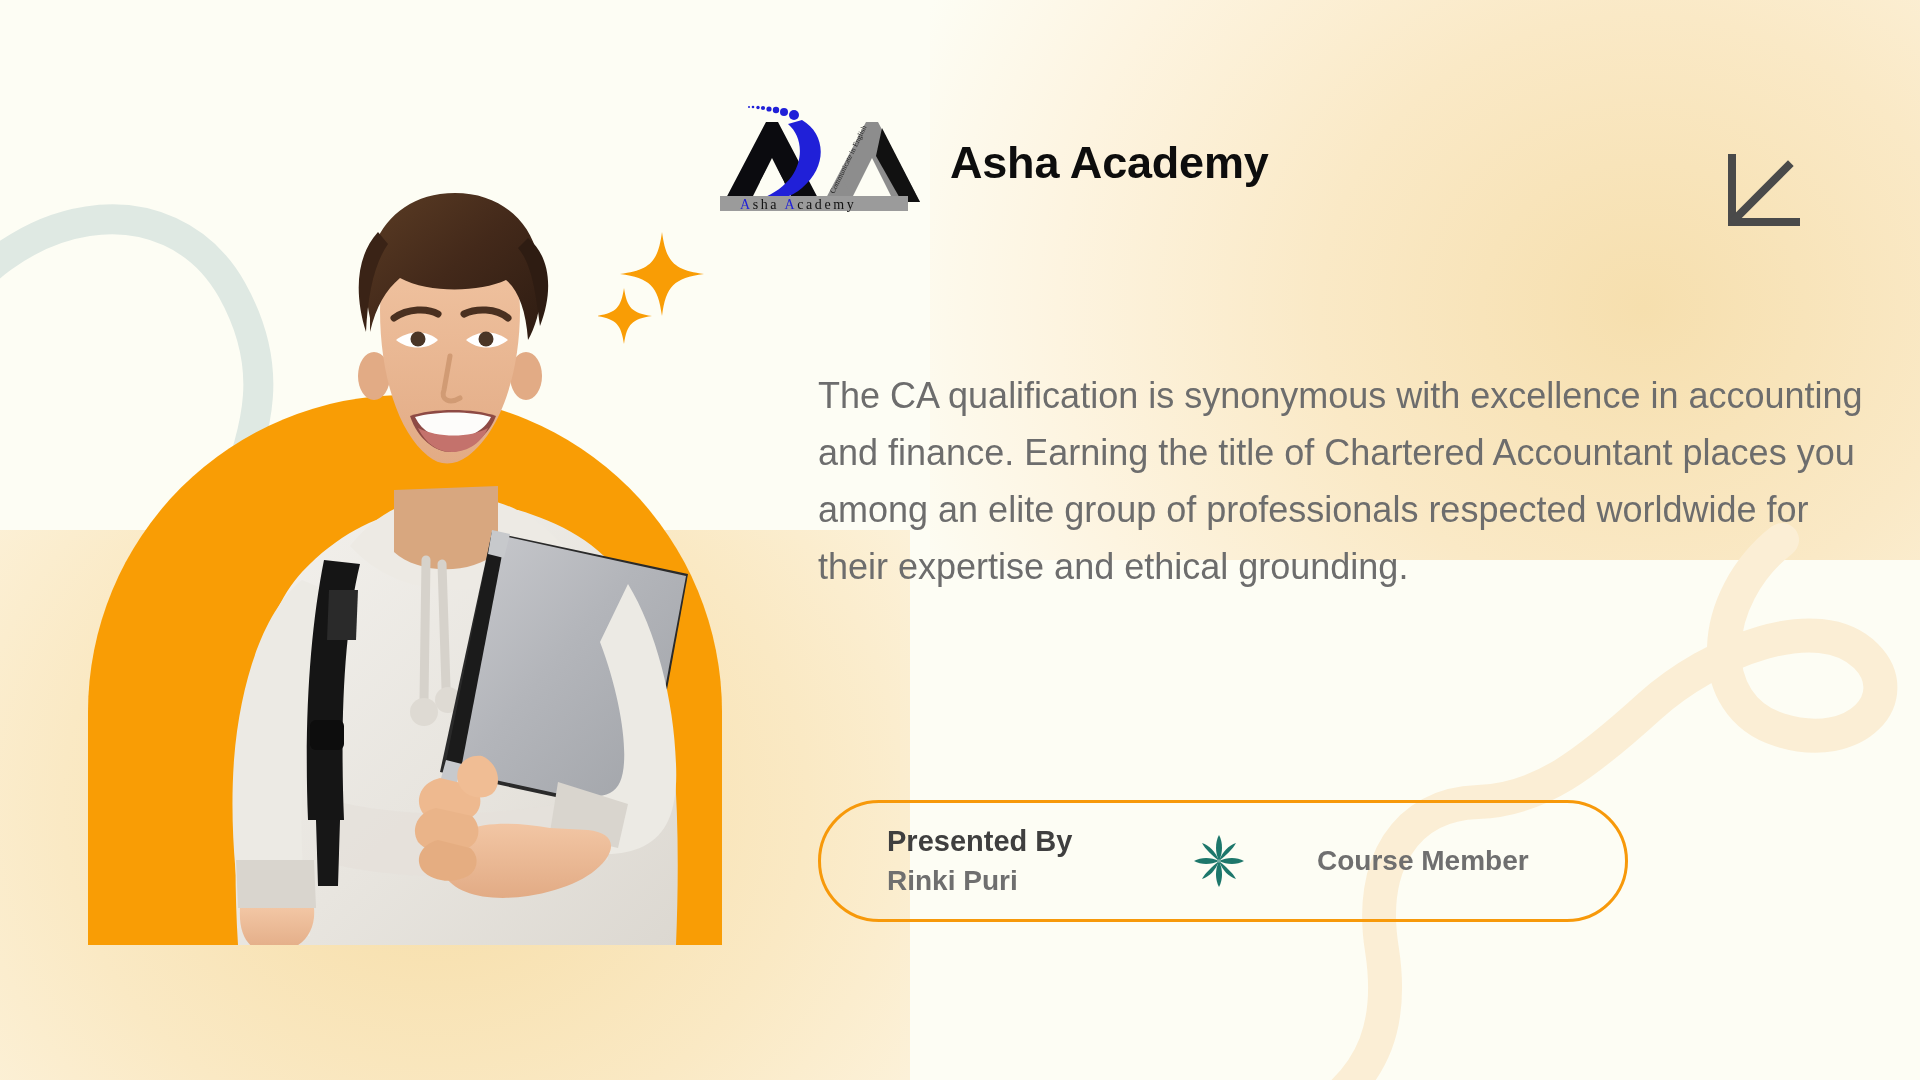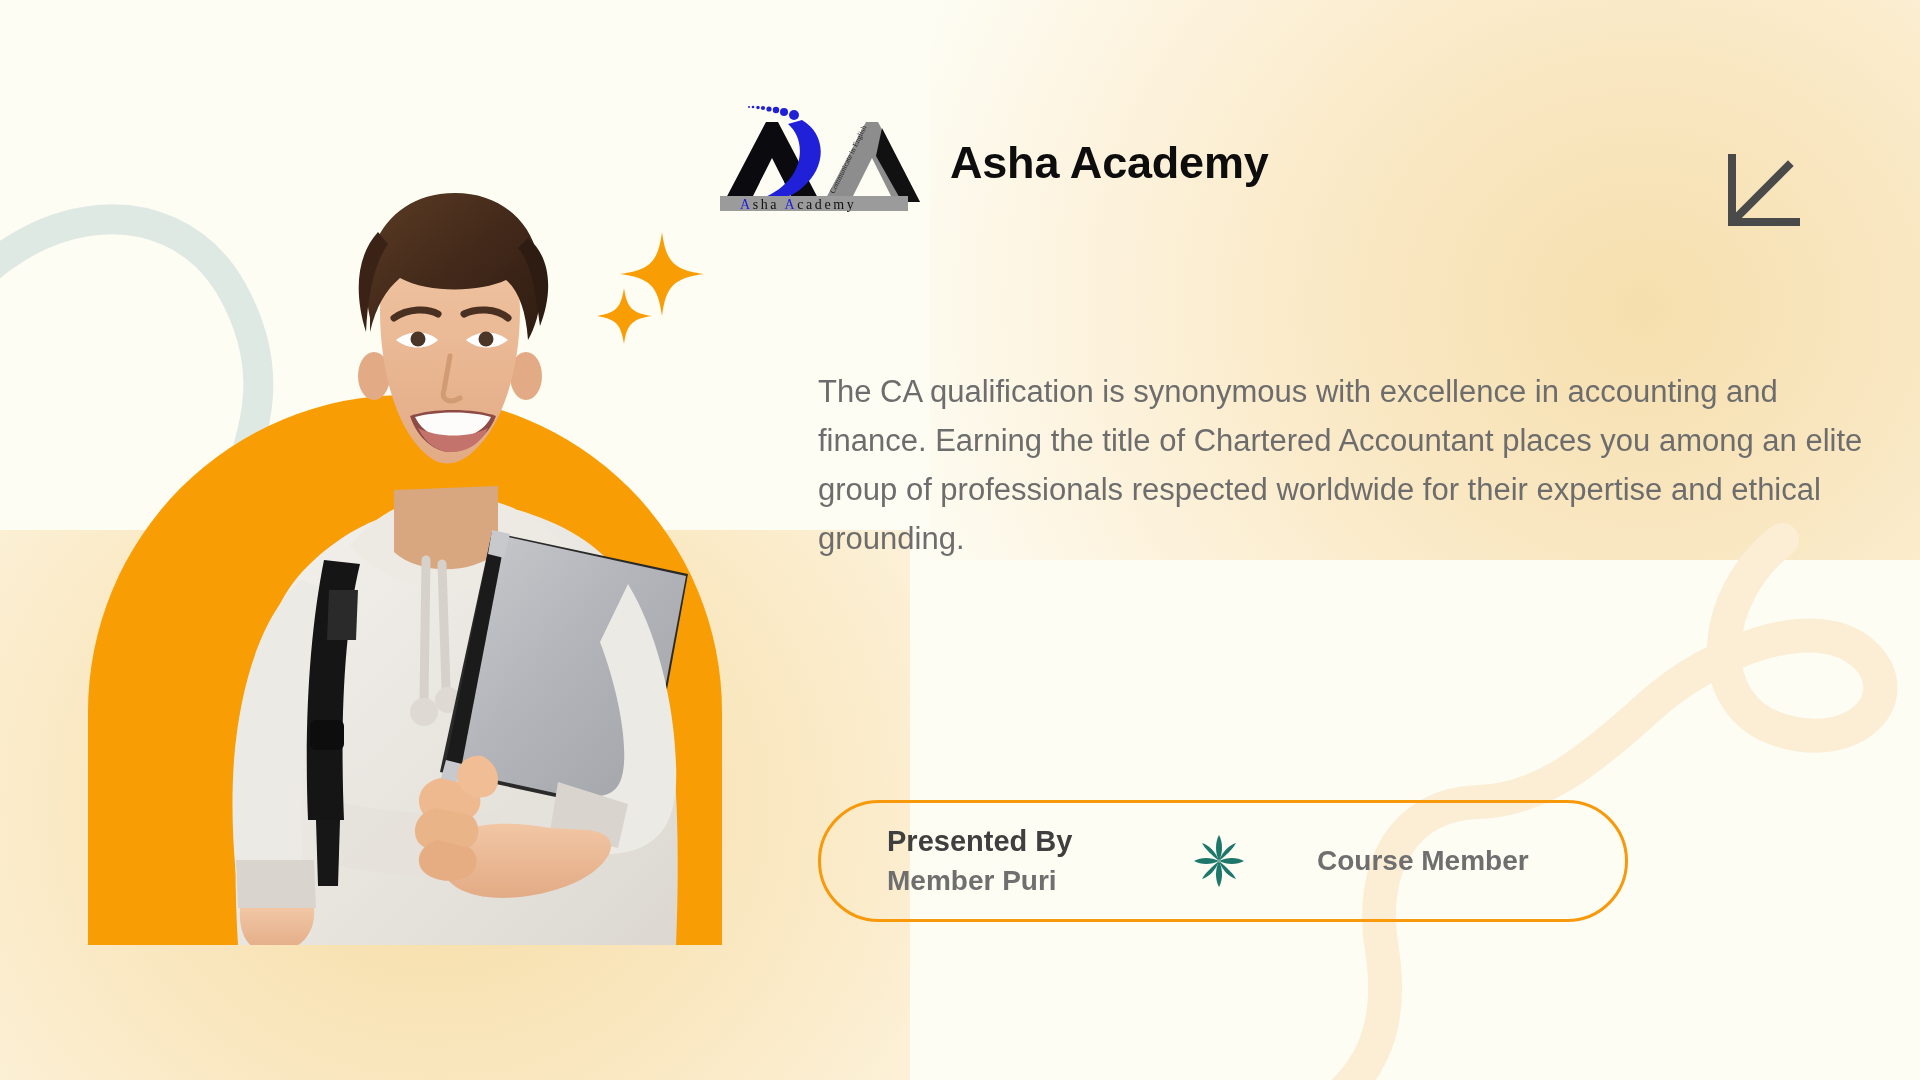--- a/index.html
+++ b/index.html
@@ -148,21 +148,21 @@
     font-size: 88px;
     line-height: 1.0;
     font-weight: 700;
     letter-spacing: -1.5px;
     color: #1d776b;
     max-width: 1060px;
   }
   .blurb {
     margin: 68px 0 9px 0;
     font-family: "Liberation Sans", sans-serif;
-    font-size: 31px;
+    font-size: 36px;
     line-height: 1.58;
     font-weight: 400;
     color: #6d6d6d;
     max-width: 1060px;
   }
 
   
   .pill {
     position: absolute;
     left: 818px;
@@ -444,21 +444,21 @@
   </svg>
 
   <div class="content">
     <p class="blurb">The CA qualification is synonymous with excellence in accounting and finance. Earning the title of Chartered Accountant places you among an elite group of professionals respected worldwide for their expertise and ethical grounding.</p>
   </div>
 
   <div class="pill">
 
     <div class="pill-col left">
       <div class="pill-title">Presented By</div>
-      <div class="pill-value">Member Puri</div>
+      <div class="pill-value">Rinki Puri</div>
     </div>
 
     <svg class="pill-flower" viewBox="0 0 52 58">
       <g fill="#1d776b">
         <path d="M26 29 C22 21 22 10 26 3 C30 10 30 21 26 29 Z"></path>
         <path d="M26 29 C30 37 30 48 26 55 C22 48 22 37 26 29 Z"></path>
         <path d="M26 29 C18 25 8 25 1 29 C8 33 18 33 26 29 Z"></path>
         <path d="M26 29 C34 25 44 25 51 29 C44 33 34 33 26 29 Z"></path>
         <path d="M26 29 C20 24 12 17 9 11 C16 13 23 20 26 29 Z"></path>
         <path d="M26 29 C32 24 40 17 43 11 C36 13 29 20 26 29 Z"></path>

